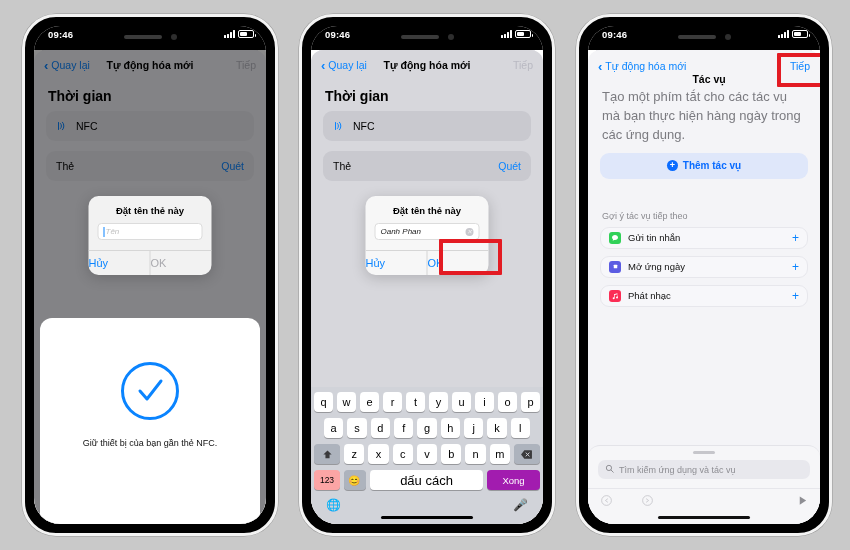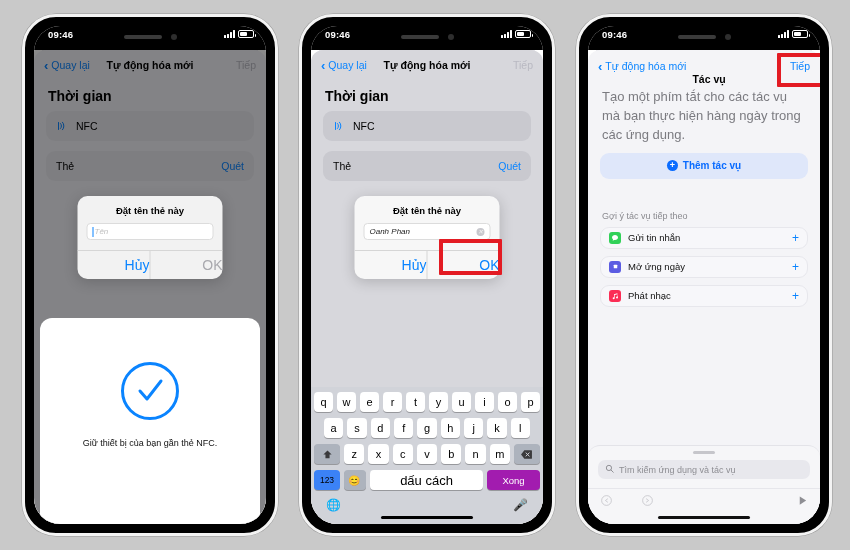--- a/index.html
+++ b/index.html
@@ -103,21 +103,21 @@
   .row .nfc-ico { color:#0a84ff; font-size:12px; margin-right:8px; display:flex; }
   .row .trail { margin-left:auto; color:#0a84ff; font-size:10.5px; }
 
   
   .dim-overlay { position:absolute; inset:0; background: rgba(0,0,0,.46); z-index:5; }
 
   
   .alert {
     position: absolute; z-index: 6;
     left: 50%; transform: translateX(-50%);
-    width: 145px;
+    width: 123px;
     background: #f2f2f2;
     border-radius: 10px;
     overflow: hidden;
     box-shadow: 0 3px 14px rgba(0,0,0,.18);
   }
   .alert-title { text-align:center; font-size: 9.5px; font-weight: bold; color:#000; padding: 9px 6px 7px; }
   .alert-input {
     margin: 0 9px 10px;
     height: 17px;
     background: #fff;
@@ -129,21 +129,21 @@
     font-style: italic;
   }
   .alert-input .val { color:#1b1b1b; }
   .alert-input .ph { color:#c0c0c0; }
   .caret { width:1px; height:10px; background:#0a84ff; margin-right:1px; }
   .clear-x {
     margin-left:auto; width:8px; height:8px; border-radius:50%;
     background:#c8c8cd; color:#f2f2f2; font-size:6.5px; line-height:8px; text-align:center;
   }
   .alert-actions { display:flex; border-top:.6px solid #d6d6d6; }
-  .alert-btn { flex:1; text-align:right; font-size:14px; padding:6px 0; color:#0a84ff; }
+  .alert-btn { flex:1; text-align:left; font-size:11px; padding:6px 0; color:#0a84ff; }
   .alert-btn.dimtext { color:#a9a9ae; }
   .alert-btn + .alert-btn { border-left:.6px solid #d6d6d6; }
 
   .redbox { position:absolute; border:4px solid #e31b23; z-index: 9; border-radius:1px; }
 
   
   .nfc-card {
     position:absolute; z-index:7;
     left: 6px; right: 6px; top: 268px; bottom: -14px;
     background:#fff;
@@ -174,21 +174,21 @@
     display:flex; align-items:center; justify-content:center;
     font-size:11px; color:#000;
     box-shadow: 0 1px 0 rgba(0,0,0,.28);
   }
   .krow.r2 { padding: 0 10px; }
   .krow.r3 .key { }
   .key.fn { background:#adb3bd; box-shadow: 0 1px 0 rgba(0,0,0,.28); }
   .key.wide { flex: 0 0 26px; }
   .key.space { flex: 3.2; font-size: 13px; }
   .key.done { flex: 1.5; background:#a21caf; color:#fff; font-size:9.5px; }
-  .key.num { flex: 0 0 26px; background:#3b82f6; font-size:8.5px; }
+  .key.num { flex: 0 0 26px; background:#fca5a5; font-size:8.5px; }
   .key.emoji { flex: 0 0 22px; background:#adb3bd; font-size:10px; }
   .kbar { display:flex; align-items:center; justify-content:space-between; padding: 2px 12px 4px; }
   .kbar span { font-size:12px; color:#3a3a3c; }
   .home-ind { width: 92px; height: 3px; background:#000; border-radius:3px; margin: 0 auto 5px; }
 
   
   .desc { font-size: 13px; color:#7b7b80; line-height:1.45; padding: 6px 14px 8px; }
   .add-btn {
     margin: 0 12px 0;
     background: #dfe7fa; border-radius: 9px;

